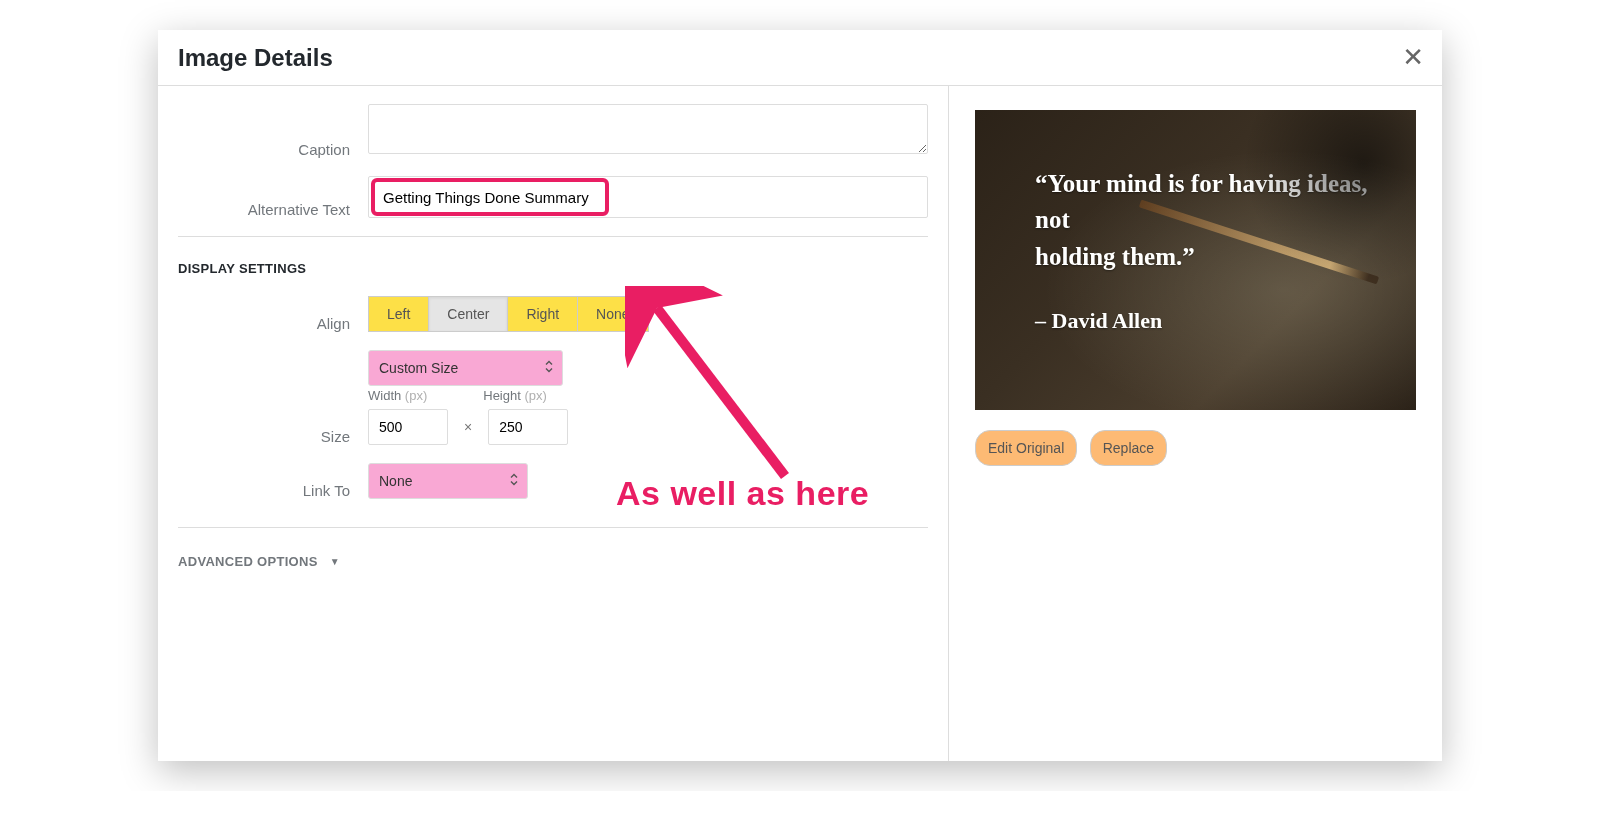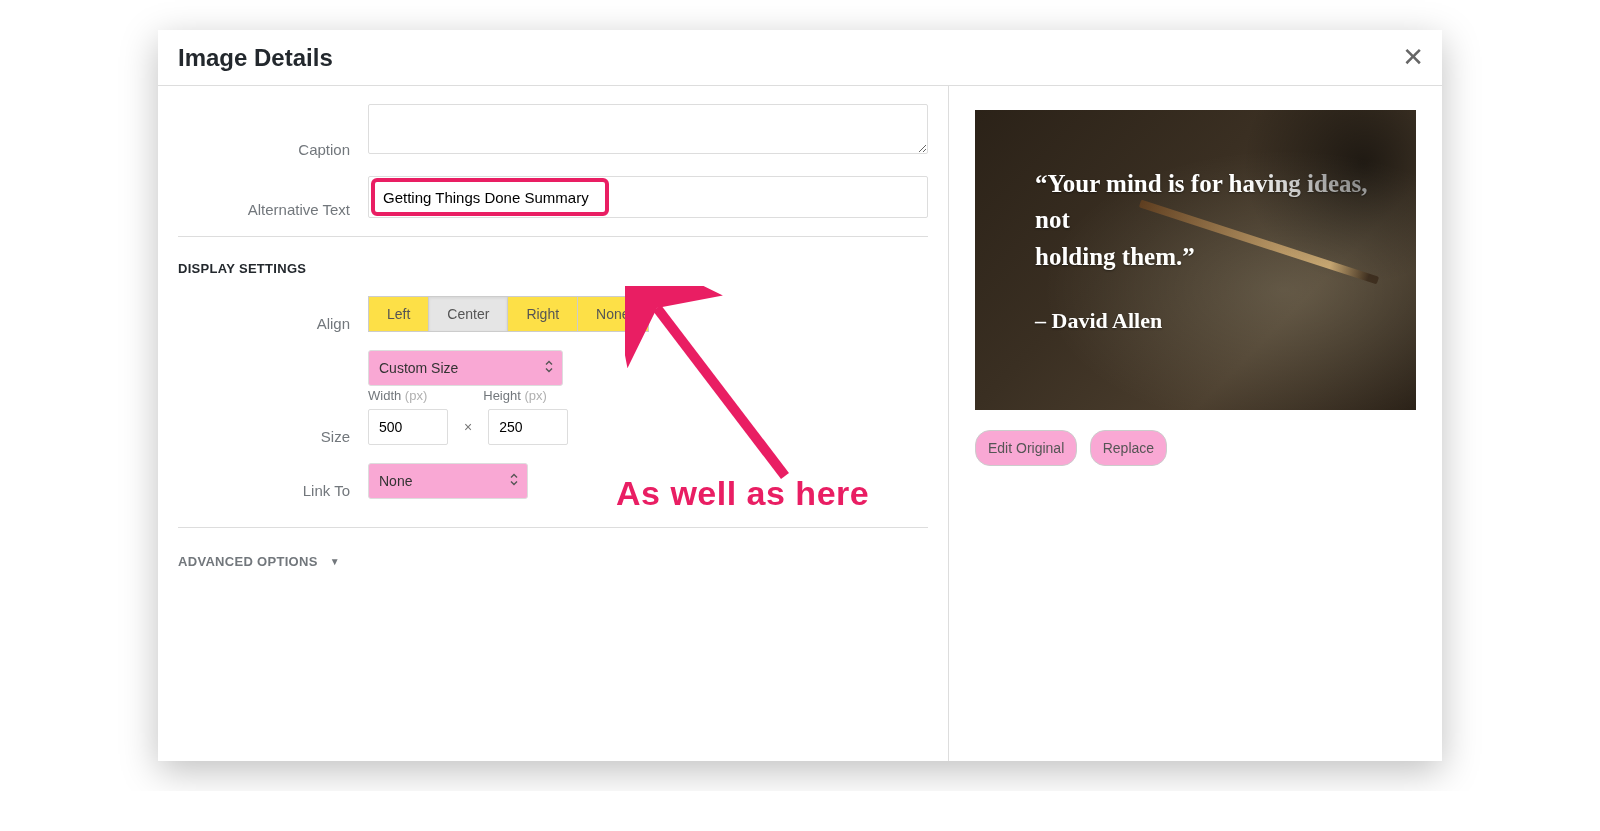--- a/index.html
+++ b/index.html
@@ -33,21 +33,21 @@
 .size-sub .row2{display:flex;align-items:center;gap:10px}
 .dim-input{width:80px;height:36px;border:1px solid #ddd;border-radius:2px;padding:0 10px;font-size:14px}
 .px{color:#b0b0b0}
 .times{color:#777;font-size:14px;padding:0 6px}
 .adv{display:flex;align-items:center;gap:12px;color:#72777c;font-size:13px;font-weight:700;margin-top:26px;cursor:pointer;letter-spacing:.3px}
 .preview-img{width:100%;height:300px;position:relative;overflow:hidden;background:linear-gradient(135deg,#2b2218 0%,#3a2f22 40%,#4a3d2d 70%,#2b2218 100%)}
 .preview-img::after{content:"";position:absolute;inset:0;background:radial-gradient(ellipse at 70% 60%,rgba(255,255,220,.15),transparent 55%),radial-gradient(circle at 88% 18%,rgba(0,0,0,.55),transparent 26%);}
 .pencil{position:absolute;right:32px;top:128px;width:250px;height:8px;background:linear-gradient(90deg,#5b3a1c,#caa46a 80%,#2b1a0c 96%);transform:rotate(18deg);border-radius:2px}
 .quote-text{position:absolute;top:56px;left:60px;right:40px;color:#fff;font-family:Georgia,"Times New Roman",serif;font-size:25px;line-height:1.45;font-weight:600;text-shadow:0 1px 2px rgba(0,0,0,.5)}
 .quote-author{margin-top:30px;font-size:22px}
-.btn{border:1px solid #ccc;background:#f9a8d4;color:#555;padding:9px 12px;font-size:14px;border-radius:15px;cursor:pointer}
+.btn{border:1px solid #ccc;background:#fdba74;color:#555;padding:9px 12px;font-size:14px;border-radius:15px;cursor:pointer}
 .btn+.btn{margin-left:8px}
 .annot-arrow{position:absolute;left:467px;top:200px;pointer-events:none}
 .annot-text{position:absolute;left:458px;top:388px;color:#e91e63;font-size:34px;font-weight:700;pointer-events:none;letter-spacing:.5px}
 </style>
 </head>
 <body>
 
 <div class="dialog">
 
   <div class="dialog-header">

